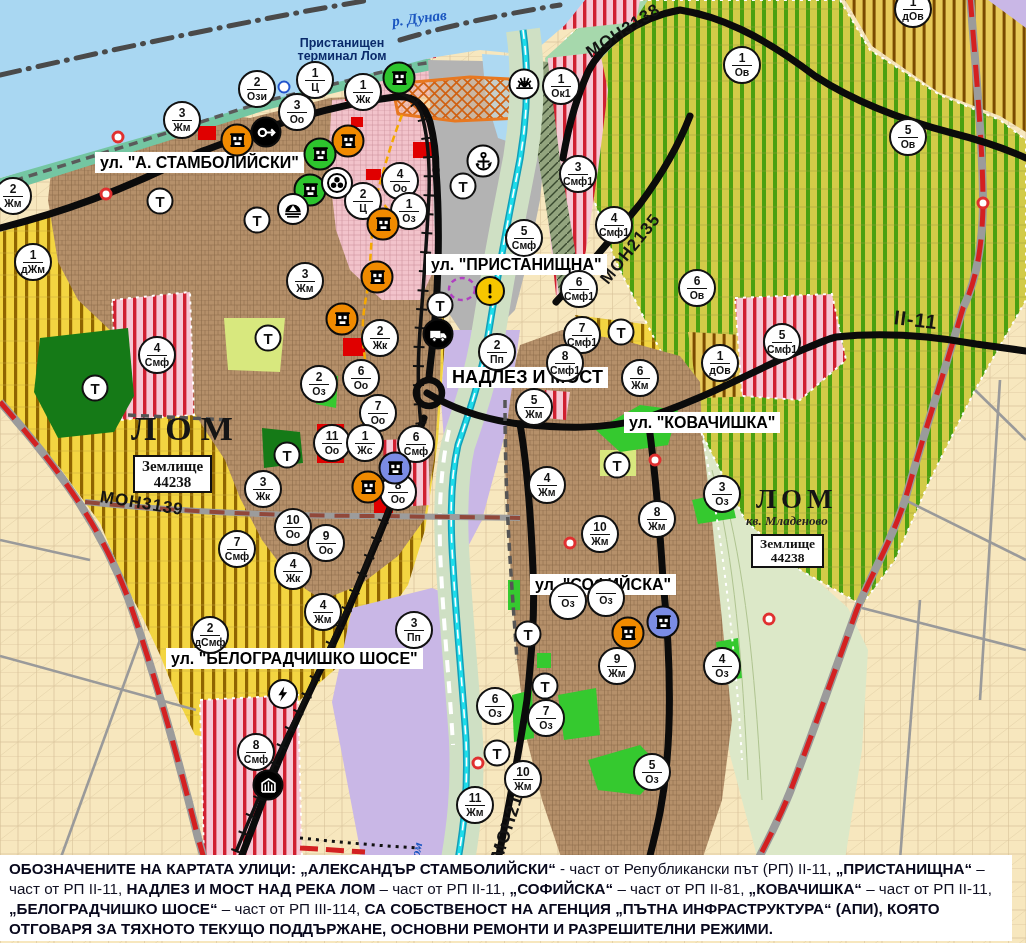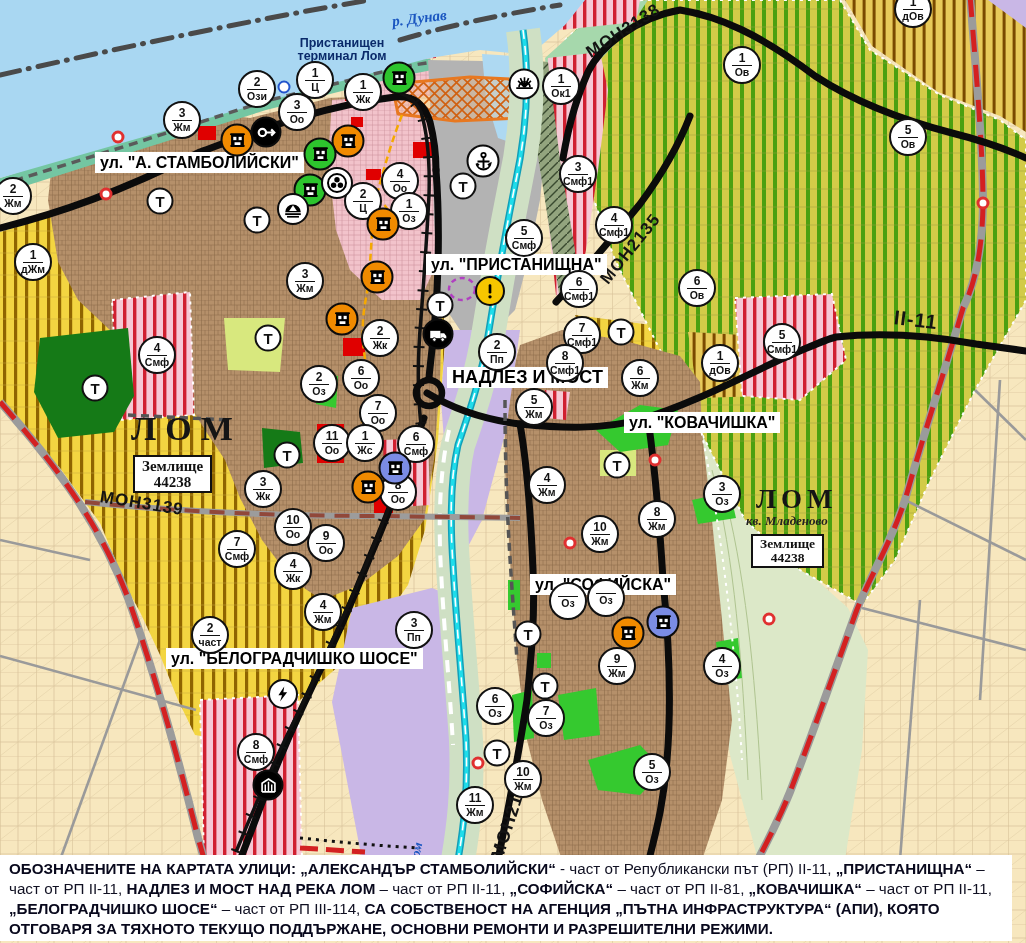--- a/index.html
+++ b/index.html
@@ -518,21 +518,21 @@
         <span class="c">Жм</span>
       </div>
       <div class="zmark" style="left: 475px; top: 805px;">
         <span class="n">11</span>
         <span class="l"></span>
         <span class="c">Жм</span>
       </div>
       <div class="zmark" style="left: 210px; top: 635px;">
         <span class="n">2</span>
         <span class="l"></span>
-        <span class="c">част</span>
+        <span class="c">дСмф</span>
       </div>
       <div class="zmark" style="left: 323px; top: 612px;">
         <span class="n">4</span>
         <span class="l"></span>
         <span class="c">Жм</span>
       </div>
       <div class="zmark" style="left: 414px; top: 630px;">
         <span class="n">3</span>
         <span class="l"></span>
         <span class="c">Пп</span>

